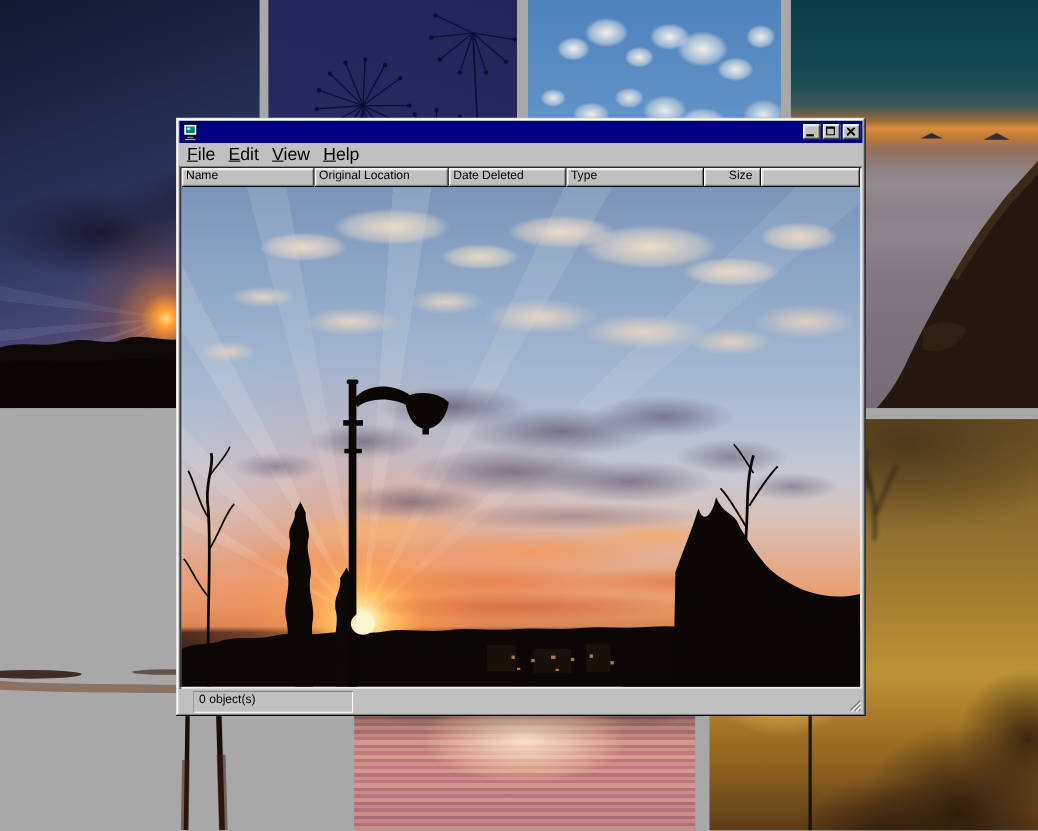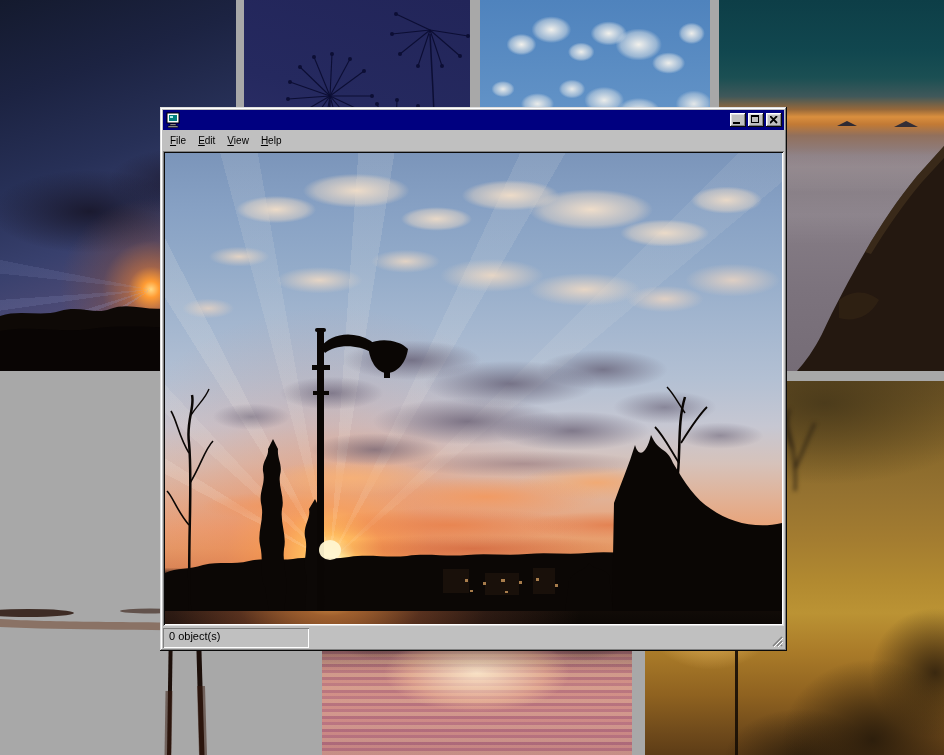--- a/index.html
+++ b/index.html
@@ -98,21 +98,21 @@
   }
   .titlebar{height:20px;background:#000080;display:flex;align-items:center;padding:0 2px;flex:0 0 auto;}
   .titlebar .ticon{width:16px;height:16px;margin:0 3px 0 1px;flex:0 0 auto;}
   .titlebar .ttext{flex:1;color:#fff;font-size:11px;font-weight:bold;}
   .tb-btn{width:16px;height:14px;background:#c0c0c0;margin-left:2px;position:relative;
     box-shadow: inset -1px -1px #0a0a0a, inset 1px 1px #fff, inset -2px -2px #808080, inset 2px 2px #dfdfdf;}
   .tb-btn .g-min{position:absolute;left:3px;bottom:3px;width:7px;height:2px;background:#000;}
   .tb-btn .g-max{position:absolute;left:3px;top:2px;width:8px;height:8px;border:1px solid #000;border-top-width:2px;box-sizing:border-box;}
   .tb-btn svg{position:absolute;left:4px;top:3px;}
   .menubar{height:21px;display:flex;align-items:center;padding-left:1px;flex:0 0 auto;}
-  .menu-item{font-size:10px;color:#000;padding:2px 6px;}
+  .menu-item{font-size:16px;color:#000;padding:2px 6px;}
   .menu-item .mkey{text-decoration:underline;}
   .listview{flex:1 1 auto;background:#c0c0c0;padding:2px;
     box-shadow: inset 1px 1px #808080, inset -1px -1px #dfdfdf, inset 2px 2px #0a0a0a, inset -2px -2px #fff;
     display:flex;flex-direction:column;overflow:hidden;}
   .hdr-row{height:17px;display:flex;flex:0 0 auto;}
   .hdr-cell{background:#c0c0c0;font-size:11px;color:#000;padding:1px 4px 0;box-sizing:border-box;
     box-shadow: inset -1px -1px #0a0a0a, inset 1px 1px #fff, inset -2px -2px #808080, inset 2px 2px #dfdfdf;
     white-space:nowrap;overflow:hidden;}
   .hdr-name{width:121px;} .hdr-ol{width:122px;} .hdr-dd{width:107px;} .hdr-type{width:125px;}
   .hdr-size{width:52px;text-align:right;padding-right:8px;} .hdr-fill{flex:1;}
@@ -161,21 +161,21 @@
       radial-gradient(28% 4% at 58% 66%,rgba(130,100,110,.5),transparent 70%),
       radial-gradient(20% 5% at 30% 69%,rgba(248,178,118,.85),transparent 72%),
       radial-gradient(26% 6% at 52% 73%,rgba(244,152,92,.85),transparent 72%),
       radial-gradient(18% 5% at 70% 70%,rgba(246,166,104,.8),transparent 72%),
       radial-gradient(14% 4% at 16% 75%,rgba(240,150,95,.75),transparent 72%),
       radial-gradient(30% 5% at 46% 79%,rgba(232,128,74,.8),transparent 72%),
       radial-gradient(20% 4% at 72% 79%,rgba(226,120,70,.75),transparent 72%),
       radial-gradient(34% 4% at 50% 84%,rgba(210,100,60,.7),transparent 72%);}
   .ph-sil{position:absolute;left:0;top:0;}
   
-  .statusbar{height:20px;display:flex;gap:3px;padding-top:2px;flex:0 0 auto;position:relative;}
+  .statusbar{height:20px;display:flex;gap:3px;padding-top:2px;flex:0 0 auto;position:relative;padding-left:12px;}
   .sb-panel{box-shadow: inset 1px 1px #808080, inset -1px -1px #fff;
     font-size:11px;color:#000;padding:2px 6px 0;box-sizing:border-box;white-space:nowrap;overflow:hidden;}
   .sb-left{width:146px;} .sb-right{flex:1;}
   .sb-grip{position:absolute;right:1px;bottom:1px;width:13px;height:13px;}
 </style>
 </head>
 <body>
 
 <div class="tile" id="tileA">
   <div class="layer rays"></div>
@@ -322,20 +322,28 @@
   </div>
 
   <div class="menubar">
     <span class="menu-item"><span class="mkey">F</span><span>ile</span></span>
     <span class="menu-item"><span class="mkey">E</span><span>dit</span></span>
     <span class="menu-item"><span class="mkey">V</span><span>iew</span></span>
     <span class="menu-item"><span class="mkey">H</span><span>elp</span></span>
   </div>
 
   <div class="listview">
+    <div class="hdr-row">
+      <div class="hdr-cell hdr-name">Name</div>
+      <div class="hdr-cell hdr-ol">Original Location</div>
+      <div class="hdr-cell hdr-dd">Date Deleted</div>
+      <div class="hdr-cell hdr-type">Type</div>
+      <div class="hdr-cell hdr-size">Size</div>
+      <div class="hdr-cell hdr-fill"></div>
+    </div>
 
     <div class="photo">
       <div class="ph-rays"></div>
       <div class="ph-clouds-hi"></div>
       <div class="ph-clouds-mid"></div>
       <div class="ph-clouds-low"></div>
       <svg class="ph-sil" width="617" height="458" viewBox="0 0 617 458">
 
         <path d="M0,458 L0,420 C12,414 24,417 38,412 C55,408 68,412 84,408 C100,404 112,408 128,406 C148,403 166,407 184,404 C204,401 222,405 242,403 C262,400 282,404 302,402 C322,400 342,403 362,401 C382,399 402,402 422,400 C442,398 462,401 482,399 C502,401 522,398 542,401 C562,399 582,402 600,400 L617,402 L617,458 Z" fill="#0b0705"></path>
         <g fill="#19100a">

